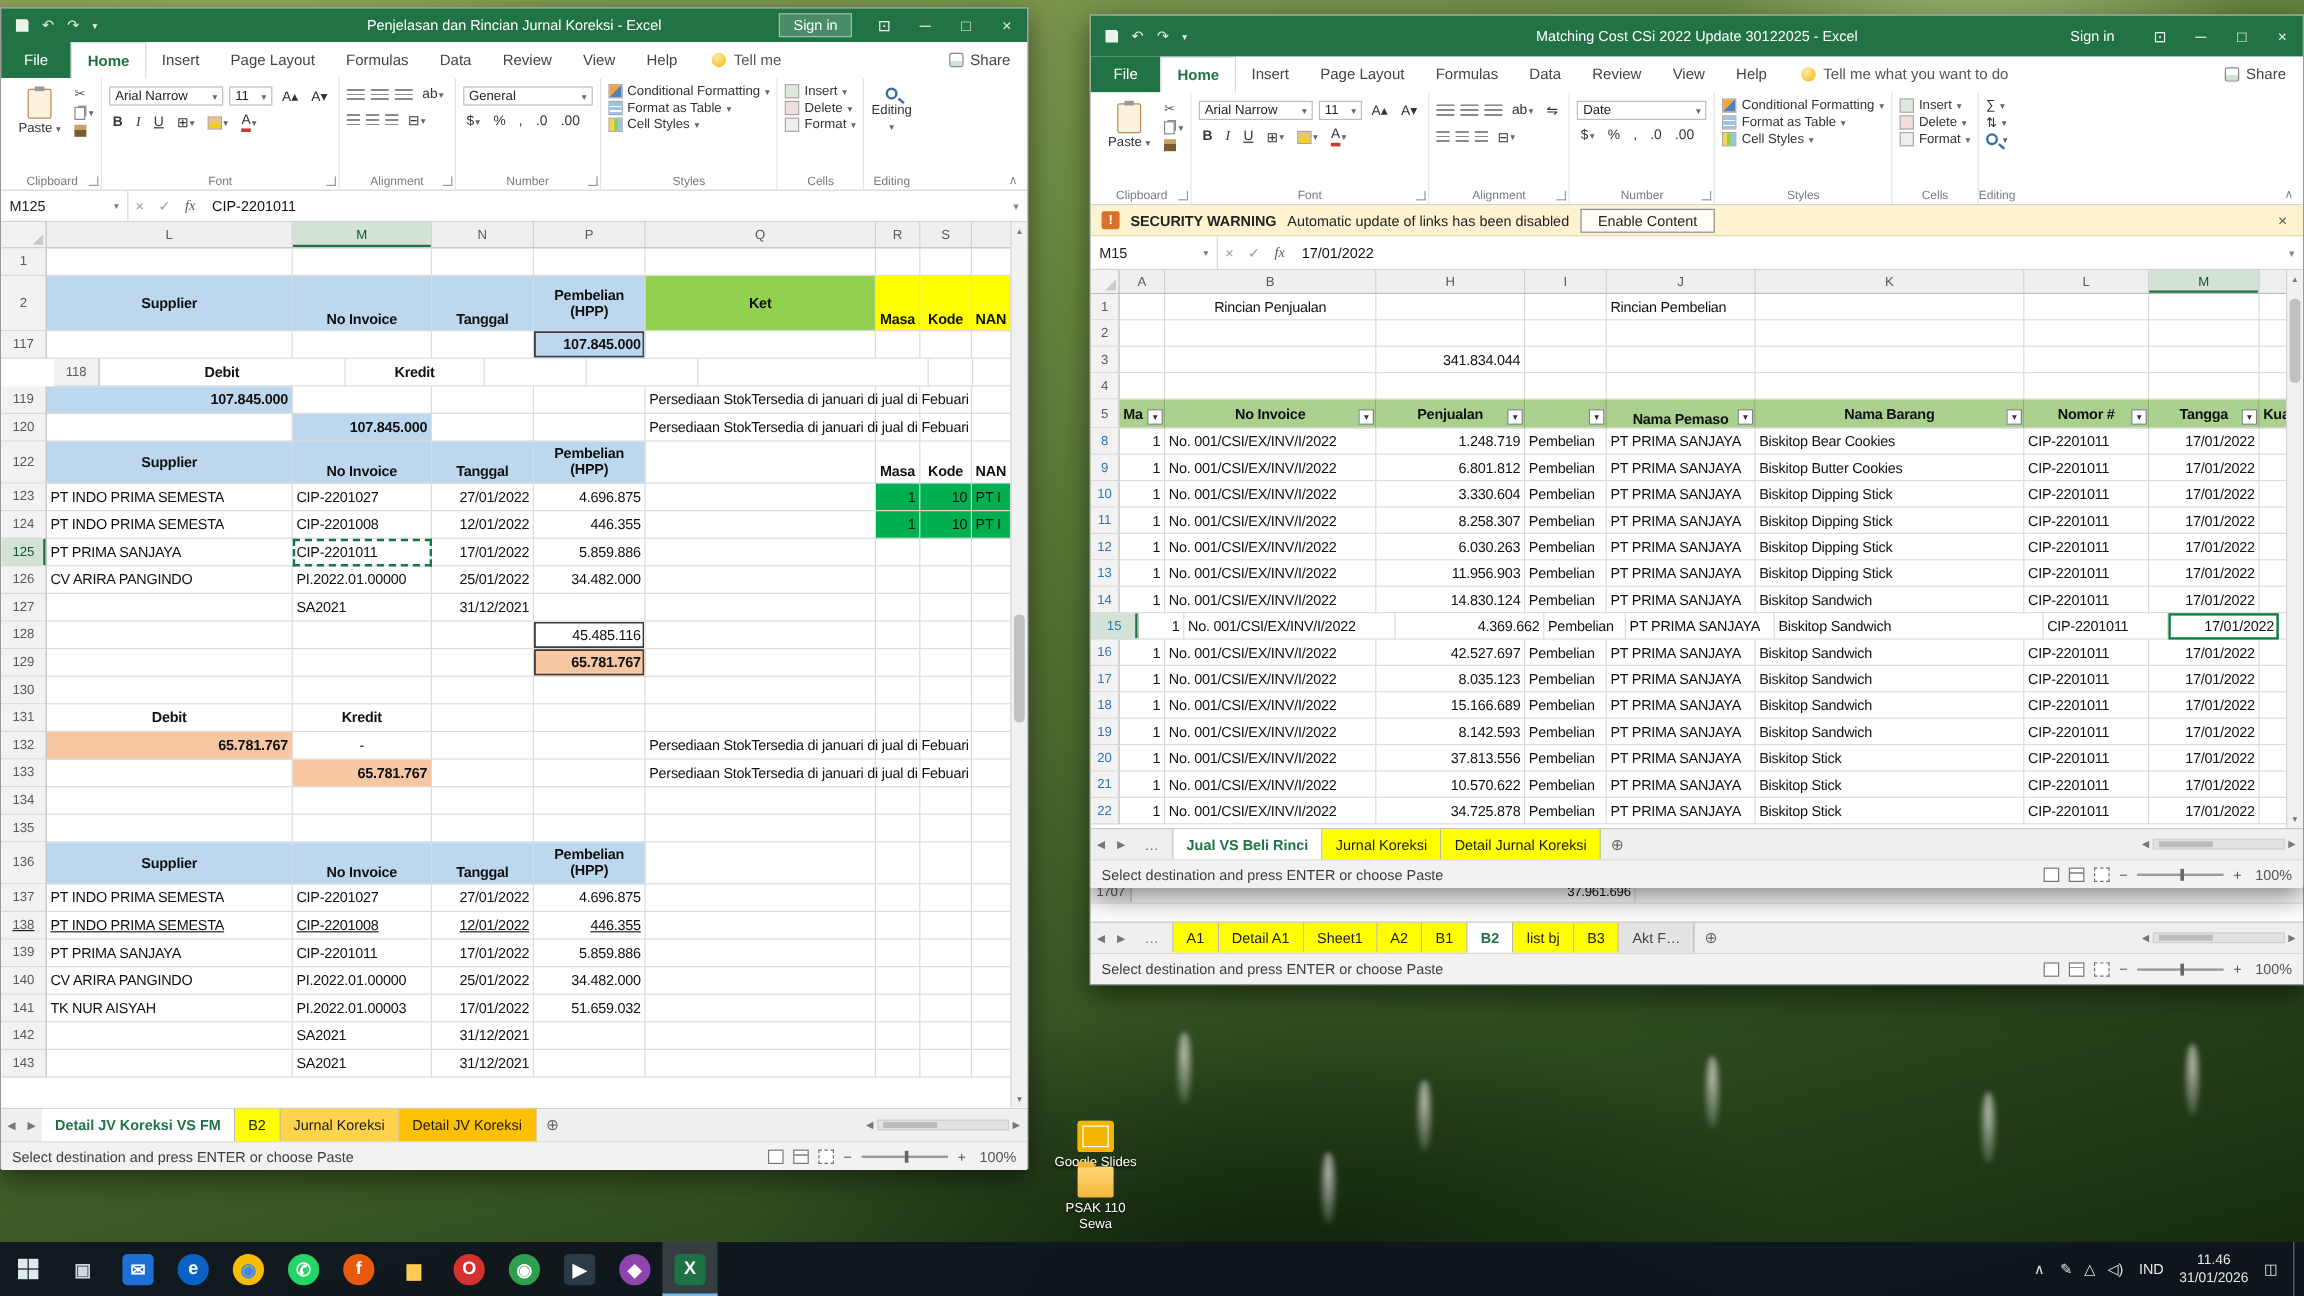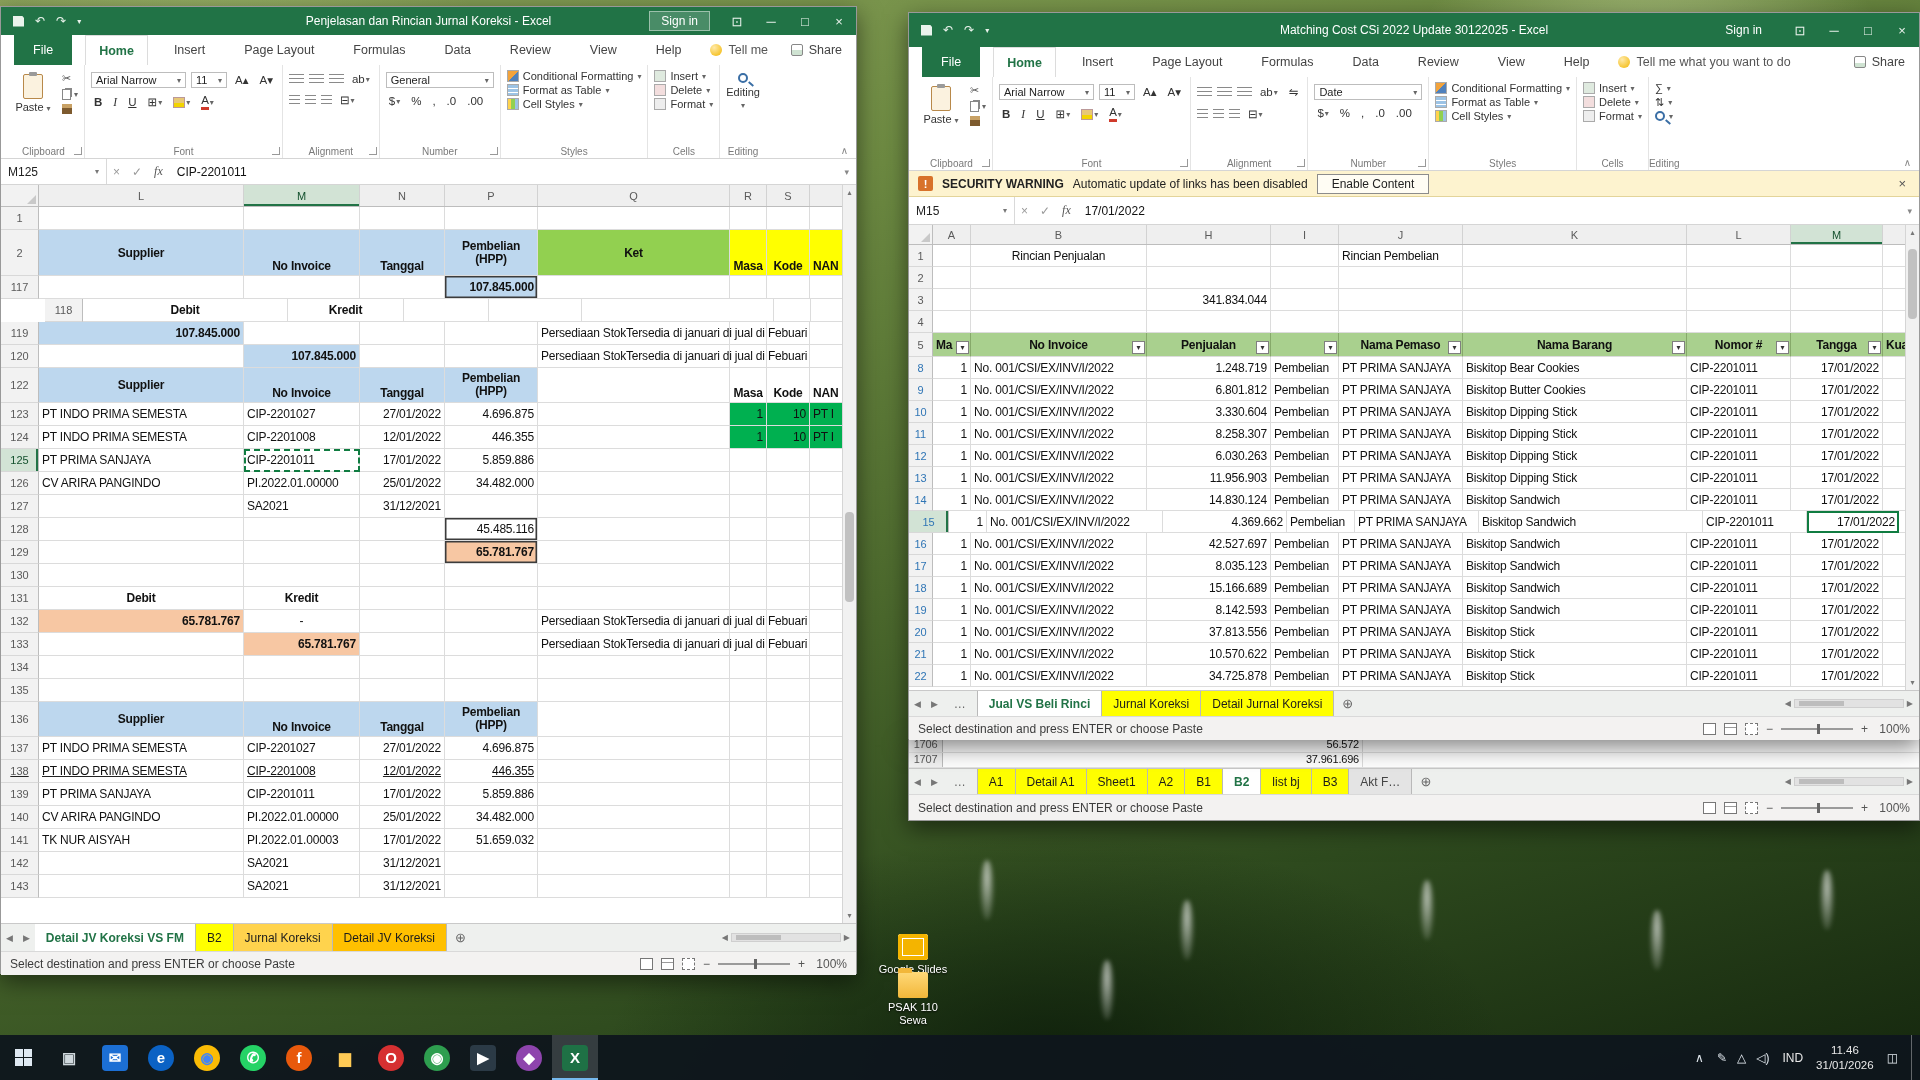--- a/index.html
+++ b/index.html
@@ -15,21 +15,21 @@
 .win{position:absolute;background:#fff;border:1px solid rgba(0,0,0,.4);box-shadow:0 8px 22px rgba(0,0,0,.5);font-size:12px;color:#222;}
 .titlebar{position:relative;display:flex;align-items:center;background:var(--excel-green);color:#fff;}
 .qat{display:flex;align-items:center;gap:11px;padding:0 12px;z-index:2;}
 .qat-ic{font-size:12px;color:#eaf3ec;cursor:default;}
 .save-ic{width:11px;height:11px;background:#eaf3ec;clip-path:polygon(0 0,80% 0,100% 20%,100% 100%,0 100%);display:inline-block;}
 .t-title{position:absolute;left:0;right:0;text-align:center;font-size:12px;pointer-events:none;}
 .t-right{margin-left:auto;display:flex;align-items:center;height:100%;z-index:2;}
 .signin{background:rgba(255,255,255,.18);border:1px solid rgba(255,255,255,.45);padding:2px 11px;margin-right:10px;font-size:12px;}
 .winbtn{width:34px;height:100%;display:flex;align-items:center;justify-content:center;font-size:13px;color:#eaf3ec;}
 .menubar{height:30px;display:flex;align-items:stretch;background:#fff;font-size:12.5px;}
-.menu-item{display:flex;align-items:center;padding:0 13px;color:#444;margin-left:13px;}
+.menu-item{display:flex;align-items:center;padding:0 13px;color:#444;}
 .menu-item.file{background:var(--excel-green);color:#fff;padding:0 19px;}
 .menu-item.active{color:var(--excel-green);font-weight:bold;border:1px solid #dcdcdc;border-bottom:none;background:#fff;}
 .tellme{display:flex;align-items:center;gap:6px;color:#555;margin-left:16px;}
 .bulb{width:12px;height:12px;border-radius:50%;background:radial-gradient(circle at 35% 30%,#ffe9a8,#f2b600);display:inline-block;}
 .share{margin-left:auto;display:flex;align-items:center;gap:6px;margin-right:14px;color:#444;}
 .share-ic{width:12px;height:12px;border:1px solid #888;border-radius:2px;display:inline-block;background:linear-gradient(#fff 55%,#cfe3d2 55%);}
 
 .ribbon{height:94px;background:#fff;border-bottom:1px solid #d5d5d5;display:flex;position:relative;overflow:hidden;padding-left:2px;}
 .rgroup{position:relative;display:flex;flex-direction:column;padding:4px 6px 14px;border-right:1px solid #e4e4e4;}
 .glabel{position:absolute;bottom:1px;left:0;right:0;text-align:center;font-size:10px;color:#7a7a7a;white-space:nowrap;}
@@ -168,24 +168,20 @@
   <div class="flower" style="left:1820px;top:870px;"></div>
   <div class="flower" style="left:1100px;top:960px;"></div>
   <div id="desk-icons">
       <div class="dicon"><span class="dicon-g slides"></span><span class="dicon-label">Google Slides</span></div>
       <div class="dicon"><span class="dicon-g folder"></span><span class="dicon-label">PSAK 110 Sewa</span></div>
     </div>
 
   <div class="win" id="back-win" style="left:908px;top:737px;width:1012px;height:84px;z-index:1;">
     <div class="back-rows" id="back-rows">
         <div class="back-row">
-          <span class="back-rowhdr">1706</span>
-          <span class="back-val">56.572</span>
-        </div>
-        <div class="back-row">
           <span class="back-rowhdr">1707</span>
           <span class="back-val">37.961.696</span>
         </div>
       </div>
     <div class="tabstrip">
       <span class="tabnav-ic">◀</span>
       <span class="tabnav-ic">▶</span>
       <div class="tabs-mount" id="back-tabs">
           <div class="sheet-tab more">…</div>
           <div class="sheet-tab" style="background: rgb(255, 255, 0);">A1</div>
@@ -1203,21 +1199,21 @@
                 <span class="xl-celltext">No Invoice</span>
                 <span class="filter-btn">▾</span>
               </div>
               <div class="xl-cell s-ghdr s-center" style="width: 124px;">
                 <span class="xl-celltext">Penjualan</span>
                 <span class="filter-btn">▾</span>
               </div>
               <div class="xl-cell s-ghdr" style="width: 68px;">
                 <span class="filter-btn">▾</span>
               </div>
-              <div class="xl-cell s-ghdr s-center" style="width: 124px;">
+              <div class="xl-cell s-ghdr s-center" style="width: 124px; align-items: flex-end;">
                 <span class="xl-celltext">Nama Pemaso</span>
                 <span class="filter-btn">▾</span>
               </div>
               <div class="xl-cell s-ghdr s-center" style="width: 224px;">
                 <span class="xl-celltext">Nama Barang</span>
                 <span class="filter-btn">▾</span>
               </div>
               <div class="xl-cell s-ghdr s-center" style="width: 104px;">
                 <span class="xl-celltext">Nomor #</span>
                 <span class="filter-btn">▾</span>

